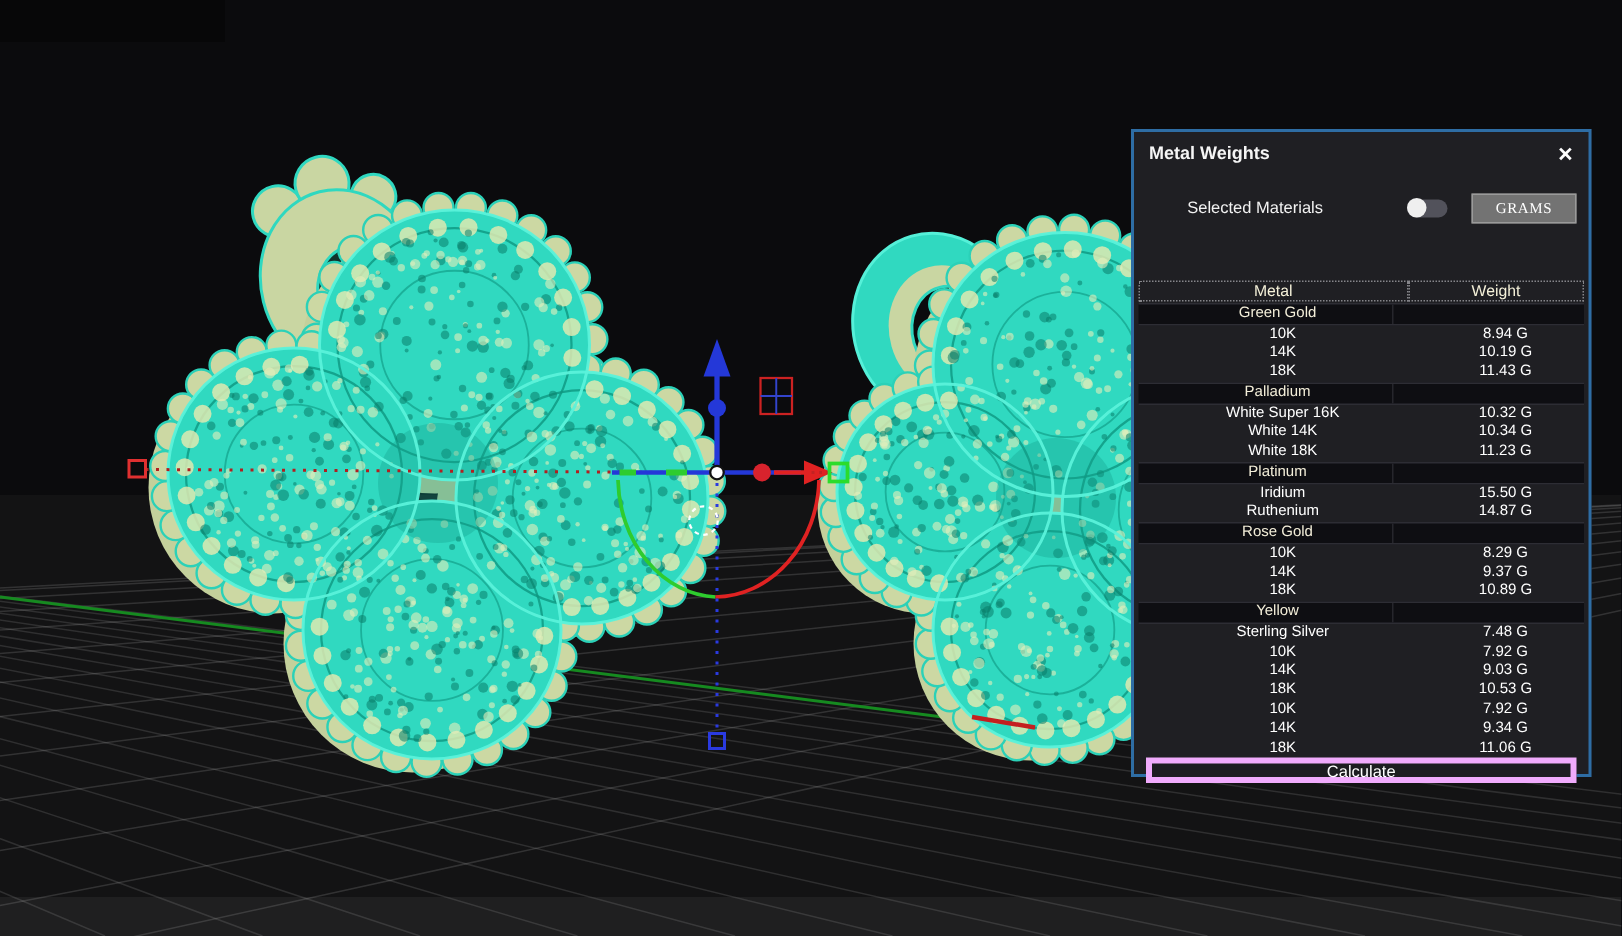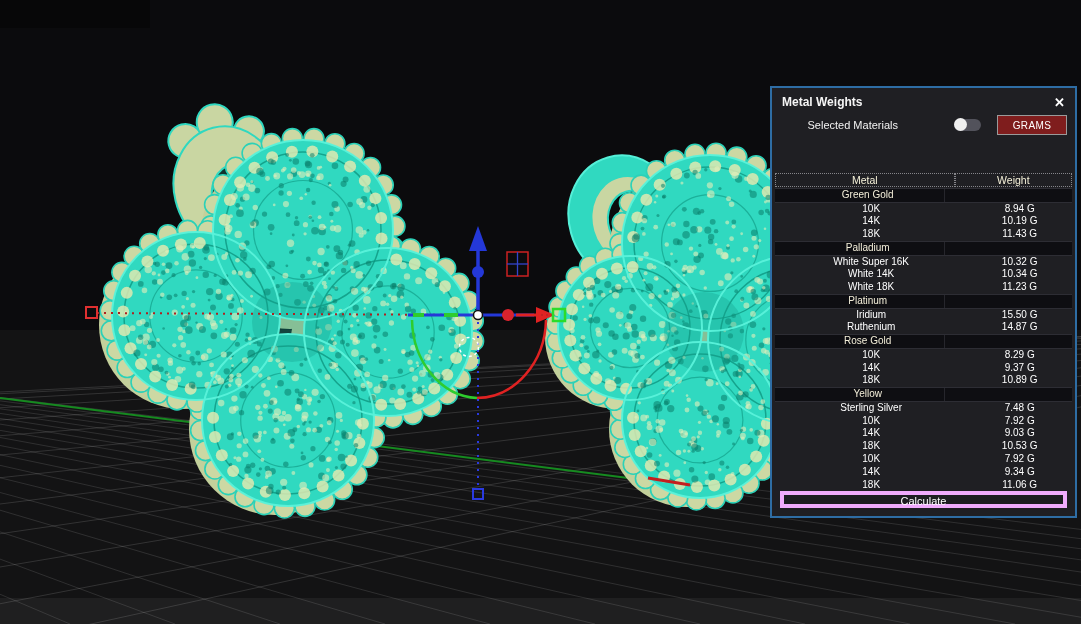--- a/index.html
+++ b/index.html
@@ -1,34 +1,34 @@
 <!DOCTYPE html>
 <html><head>
 <meta charset="utf-8">
 <style>
   html,body{margin:0;padding:0;background:#0b0b0d;}
   body{width:1081px;height:624px;position:relative;overflow:hidden;
        font-family:"Liberation Sans", sans-serif;-webkit-font-smoothing:antialiased;}
   
   #viewport{position:absolute;left:0;top:0;width:1081px;height:624px;display:block;}
   
-  .panel{position:absolute;left:770px;top:86px;width:307px;height:432px;
+  .panel{position:absolute;left:754px;top:86px;width:307px;height:432px;
          box-sizing:border-box;background:#1f1f23;border:2px solid #2e6da4;
          display:flex;flex-direction:column;color:#fff;}
   .p-head{display:flex;align-items:center;justify-content:space-between;
           padding:7px 10px 3px 10px;font-size:12px;font-weight:600;color:#f5f5f5;}
   .p-head .close{font-size:13px;font-weight:700;cursor:pointer;line-height:1;color:#fff;}
   .p-controls{display:flex;align-items:center;justify-content:flex-end;
-              padding:3px 8px 9px 8px;}
+              padding:3px 8px 9px 8px;margin-top:14px;}
   .sel-label{font-size:11px;color:#f2f2f2;margin-right:56px;}
   .toggle{position:relative;width:27px;height:12px;border-radius:7px;background:#52525b;
           display:inline-block;margin-right:16px;cursor:pointer;}
   .toggle .knob{position:absolute;left:0px;top:-1px;width:13px;height:13px;border-radius:50%;
                 background:#efefef;}
-  .grams{background:#7f1d1d;border:1px solid #9a9a9a;color:#fff;font-family:Liberation Sans, sans-serif;
+  .grams{background:#737373;border:1px solid #9a9a9a;color:#fff;font-family:Liberation Serif, serif;
          font-size:10px;letter-spacing:.4px;width:70px;height:20px;padding:0;cursor:pointer;}
   .mw-head{display:flex;padding:0 3px;margin-bottom:1px;}
   .mw-head .cell{box-sizing:border-box;border:1px dotted #85858a;height:14px;line-height:13px;
                  font-size:10.5px;text-align:center;color:#f5f1d9;margin-top:29px;}
   .c1{width:60.5%;} .c2{width:39.5%;}
   #mw-rows{padding:0 3px;}
   .mw-row{display:flex;height:12.8px;align-items:center;font-size:10px;}
   .mw-row .c1,.mw-row .c2{text-align:center;color:#ffffff;line-height:12.8px;padding-left:16px;}
   .mw-cat{background:#0e0e12;border-top:1px solid #2d2d34;border-bottom:1px solid #2d2d34;
           height:12.6px;}

